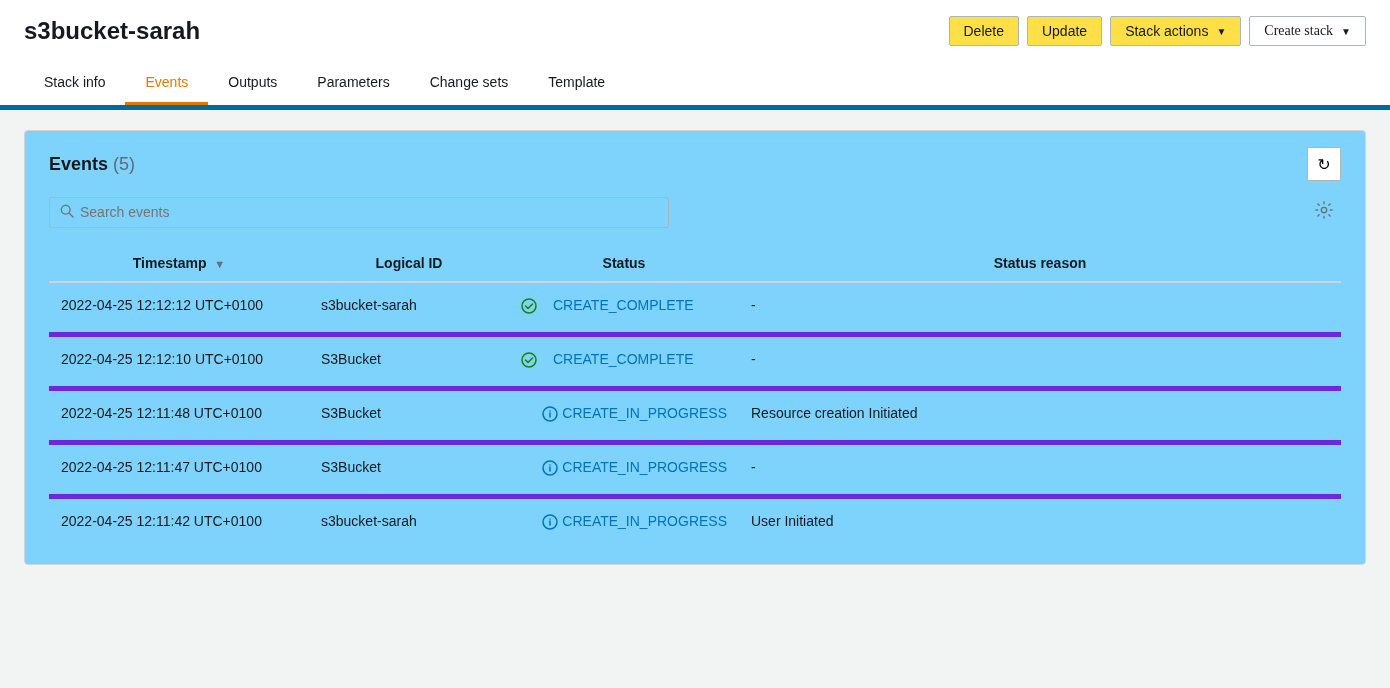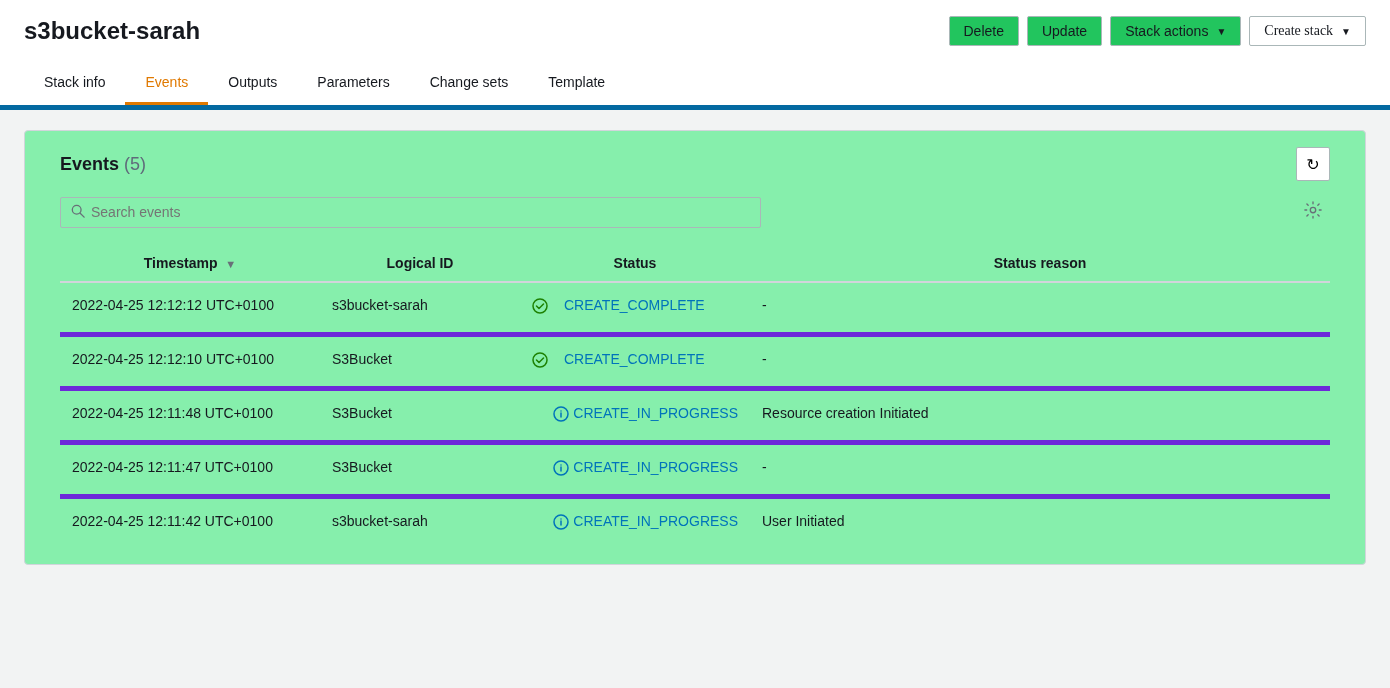--- a/index.html
+++ b/index.html
@@ -21,21 +21,21 @@
 
     .top-actions {
       display: flex;
       gap: 8px;
       align-items: center;
     }
 
     .btn {
       padding: 6px 14px;
       border: 1px solid #aab7b8;
-      background: #22c55e;
+      background: #fde047;
       border-radius: 2px;
       cursor: pointer;
       font-size: 14px;
       color: #16191f;
       display: flex;
       align-items: center;
       gap: 4px;
     }
 
     .btn-primary {
@@ -65,24 +65,24 @@
       color: #e07900;
       border-bottom: 3px solid #e07900;
       font-weight: 500;
     }
 
     .main-content {
       padding: 20px 24px;
     }
 
     .events-card {
-      background: #86efac;
+      background: #7dd3fc;
       border: 1px solid #d1d5db;
       border-radius: 4px;
-      padding: 16px 35px;
+      padding: 16px 24px;
     }
 
     .events-header {
       display: flex;
       align-items: center;
       justify-content: space-between;
       margin-bottom: 14px;
     }
 
     .events-title {
@@ -108,21 +108,21 @@
       justify-content: center;
       font-size: 16px;
     }
 
     .search-input-wrapper {
       display: flex;
       align-items: center;
       border: 1px solid #aab7b8;
       border-radius: 2px;
       padding: 6px 10px;
-      width: 701px;
+      width: 620px;
       gap: 6px;
     }
 
     .search-input-wrapper input {
       border: none;
       outline: none;
       font-size: 14px;
       color: #16191f;
       width: 100%;
       background: transparent;

